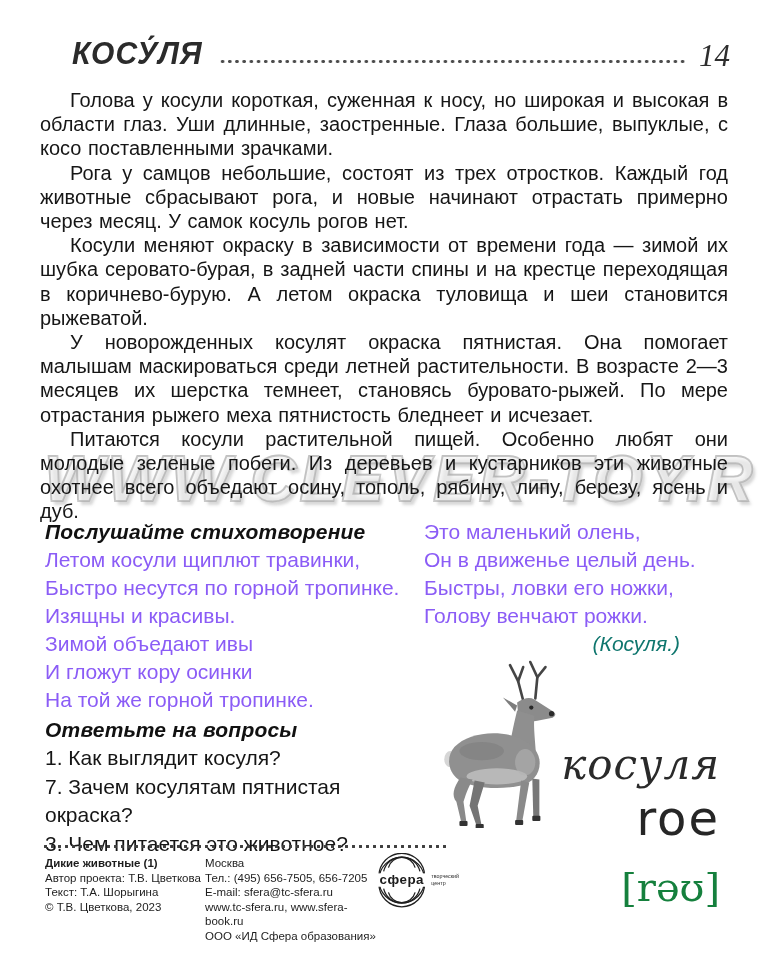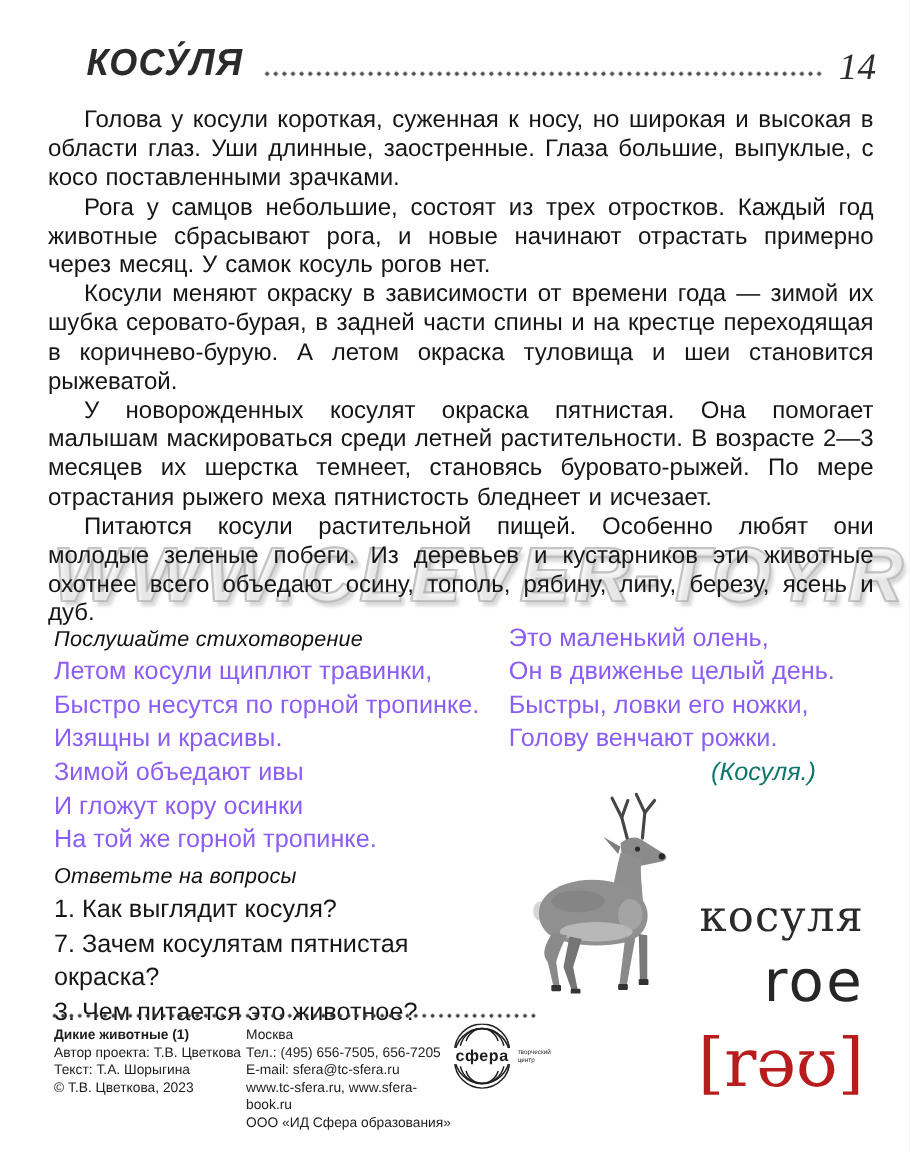--- a/index.html
+++ b/index.html
@@ -41,46 +41,46 @@
     position:absolute; top:88px; left:40px; width:688px; z-index:1;
   }
   .body-text p{
     margin:0; font-size:20px; line-height:24.2px; text-align:justify;
     text-indent:30px; color:#161616; word-spacing:1px;
   }
   
   .poem-col{ position:absolute; top:518px; left:45px; width:370px; z-index:1;}
   .riddle-col{ position:absolute; top:518px; left:424px; width:302px; z-index:1;}
   .section-heading{
-    font-size:18px; font-weight:normal; font-style:italic; line-height:28px;
+    font-size:21px; font-weight:bold; font-style:italic; line-height:28px;
     color:#111; letter-spacing:0.2px;
   }
   .verse-line{ display:block; font-size:21px; line-height:28px; color:#8b5cf6;}
   .riddle-answer{
     display:block; font-size:21px; line-height:28px; font-style:italic;
     text-align:right; padding-right:46px; color:#0f766e;
   }
   
   .questions{ position:absolute; top:716px; left:45px; width:385px; z-index:1;}
   .question-line{ display:block; font-size:21px; line-height:28.5px; color:#161616;}
   
   .deer{ position:absolute; left:436px; top:658px; z-index:1;}
   
   .word-block{ position:absolute; right:38px; top:740px; text-align:right; z-index:2;}
   .word-ru{
-    font-family:"DejaVu Serif", serif; font-size:36px;
+    font-family:"DejaVu Serif", serif; font-style:italic; font-size:42px;
     line-height:50px; color:#2a2a2a; letter-spacing:1px;margin-left:40px;
   }
   .word-en{
     font-family:"DejaVu Sans", sans-serif; font-size:48px; line-height:56px;
     color:#262626; letter-spacing:2px;
   }
   .word-tr{
-    font-family:"DejaVu Serif", serif; font-size:56px; line-height:82px;
-    color:#b91c1c;
+    font-family:"DejaVu Serif", serif; font-size:40px; line-height:82px;
+    color:#15803d;
   }
   
   .footer-dots{
     position:absolute; top:843px; left:42px; width:406px; height:7px;
     background-image:radial-gradient(circle, #3f3f3f 1.4px, transparent 1.8px);
     background-size:7px 7px; background-repeat:repeat-x; background-position:0 50%;
     z-index:1;
   }
   .footer-col1{ position:absolute; top:856px; left:45px; width:158px; z-index:1;}
   .footer-col2{ position:absolute; top:856px; left:205px; width:180px; z-index:1;}

